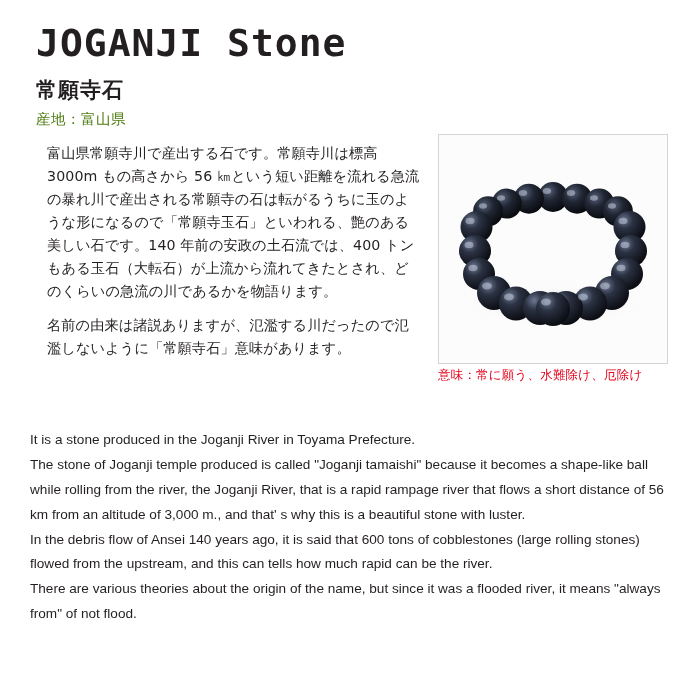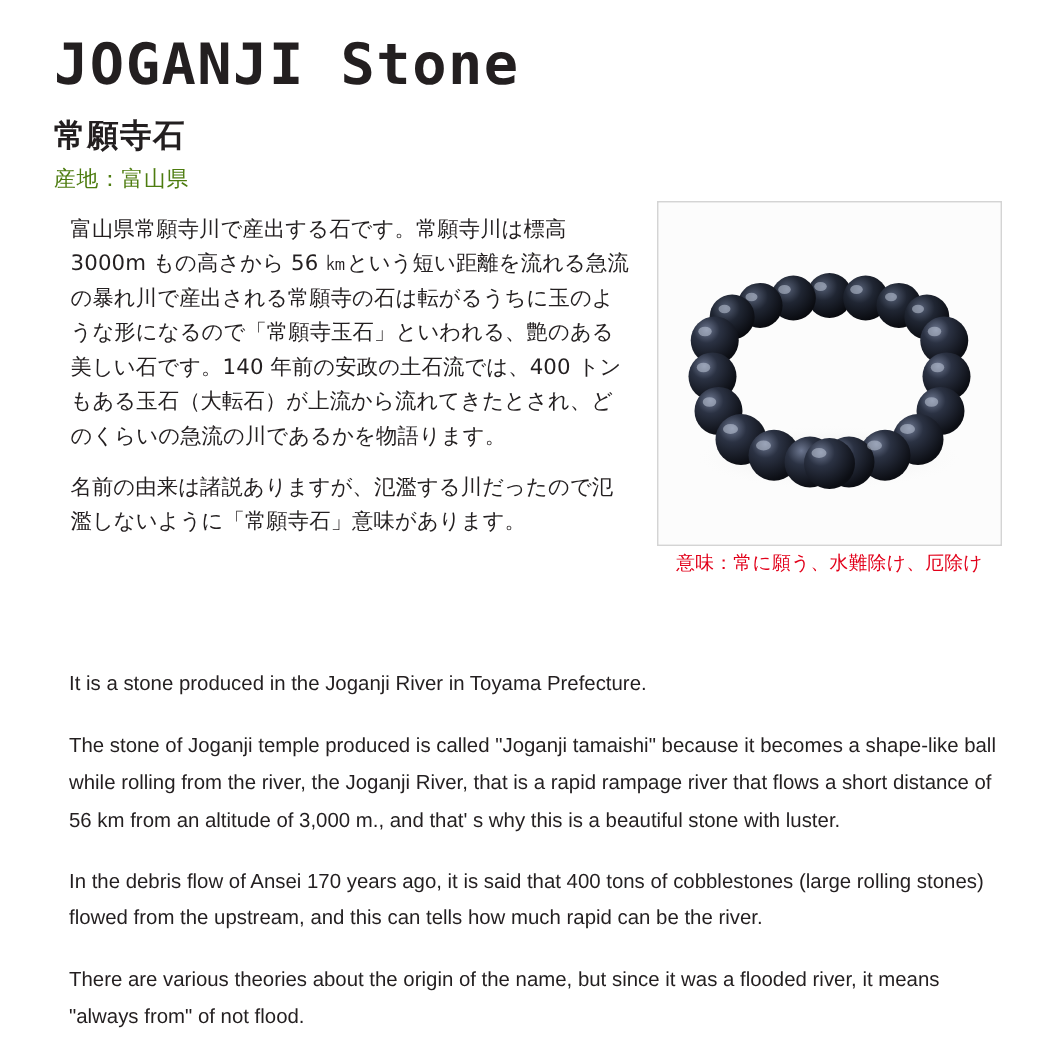--- a/index.html
+++ b/index.html
@@ -88,41 +88,41 @@
     left: 0;
     top: 0;
     width: 228px;
     height: 228px;
   }
   .caption-red {
     position: absolute;
     left: 438px;
     top: 367px;
     width: 230px;
-    text-align: center;
+    text-align: left;
     font-family: "DejaVu Sans", sans-serif;
     font-size: 12.5px;
     color: #e2001a;
     letter-spacing: 0.2px;
     white-space: nowrap;
   }
 
   
   .en-body {
     position: absolute;
     left: 30px;
     top: 428px;
     width: 650px;
     font-family: "Liberation Sans", sans-serif;
     font-size: 13.6px;
     line-height: 1.83;
     color: #231f20;
   }
   .en-body p {
-    margin: 16px;
+    margin: 0;
   }
 </style>
 </head>
 <body>
 
 <div class="page">
 
   <div class="title-en">JOGANJI Stone</div>
   <div class="title-jp">常願寺石</div>
   <div class="origin">産地：富山県</div>
@@ -206,17 +206,17 @@
         </g>
       </svg>
     </div>
   </div>
 
   <div class="caption-red">意味：常に願う、水難除け、厄除け</div>
 
   <div class="en-body">
     <p>It is a stone produced in the Joganji River in Toyama Prefecture.</p>
     <p>The stone of Joganji temple produced is called "Joganji tamaishi" because it becomes a shape-like ball while rolling from the river, the Joganji River, that is a rapid rampage river that flows a short distance of 56 km from an altitude of 3,000 m., and that' s why this is a beautiful stone with luster.</p>
-    <p>In the debris flow of Ansei 170 years ago, it is said that 400 tons of cobblestones (large rolling stones) flowed from the upstream, and this can tells how much rapid can be the river.</p>
+    <p>In the debris flow of Ansei 140 years ago, it is said that 600 tons of cobblestones (large rolling stones) flowed from the upstream, and this can tells how much rapid can be the river.</p>
     <p>There are various theories about the origin of the name, but since it was a flooded river, it means "always from" of not flood.</p>
   </div>
 
 </div>
 
 </body></html>

